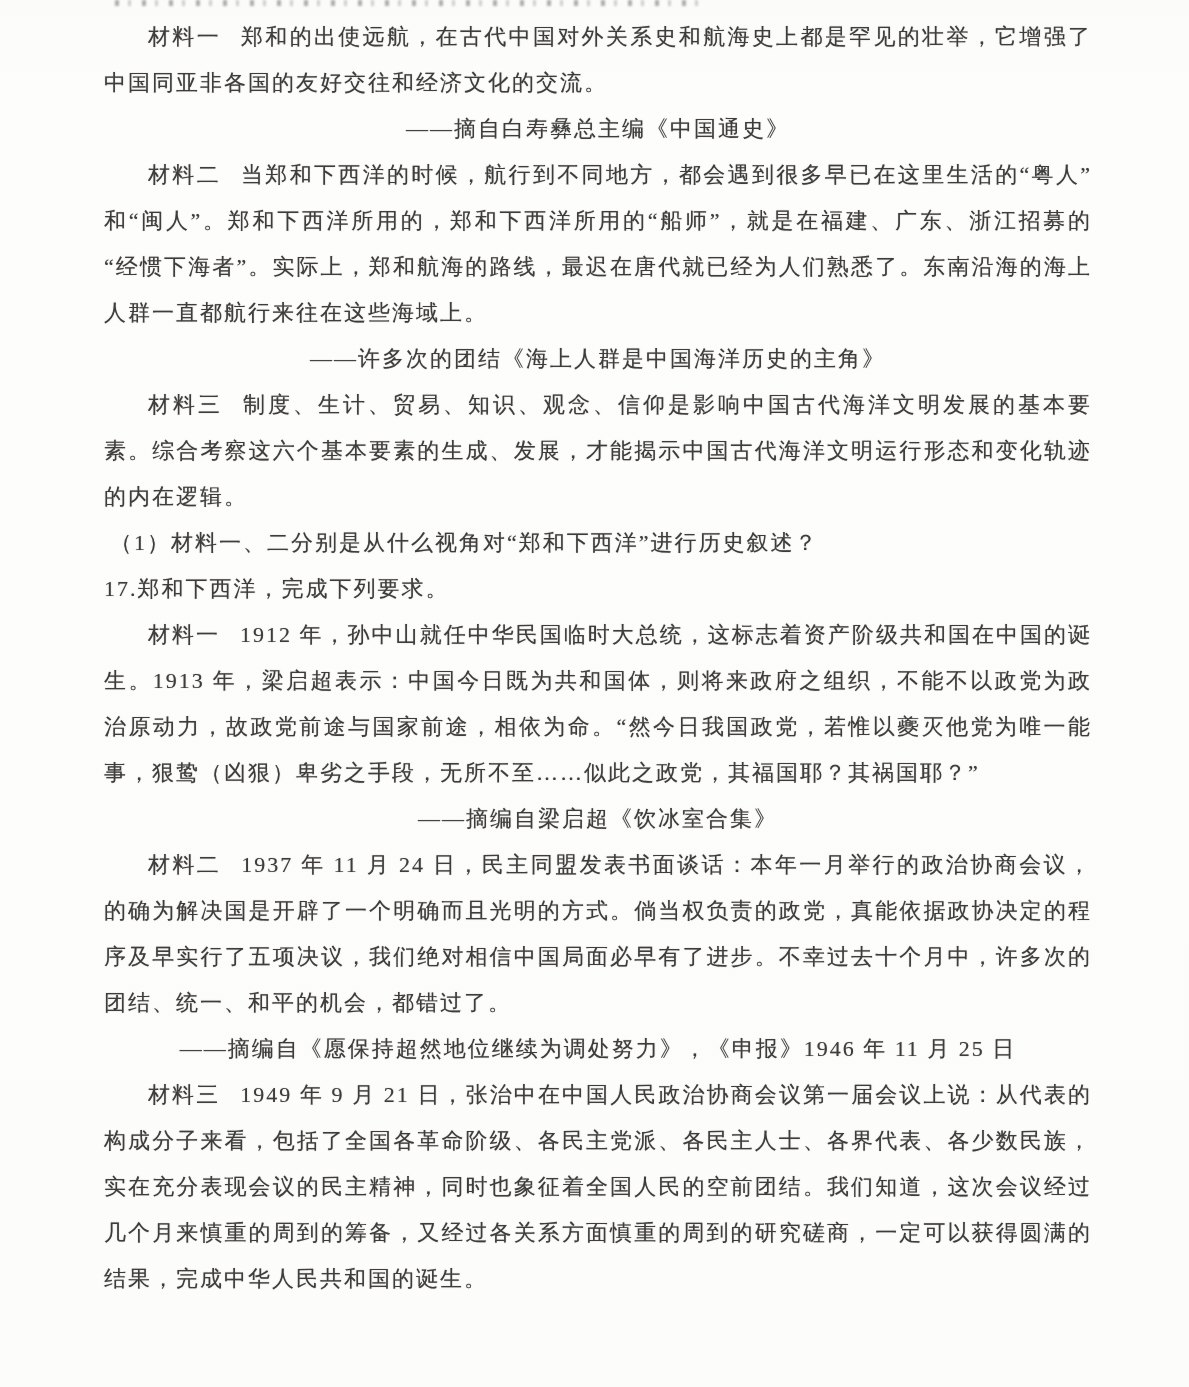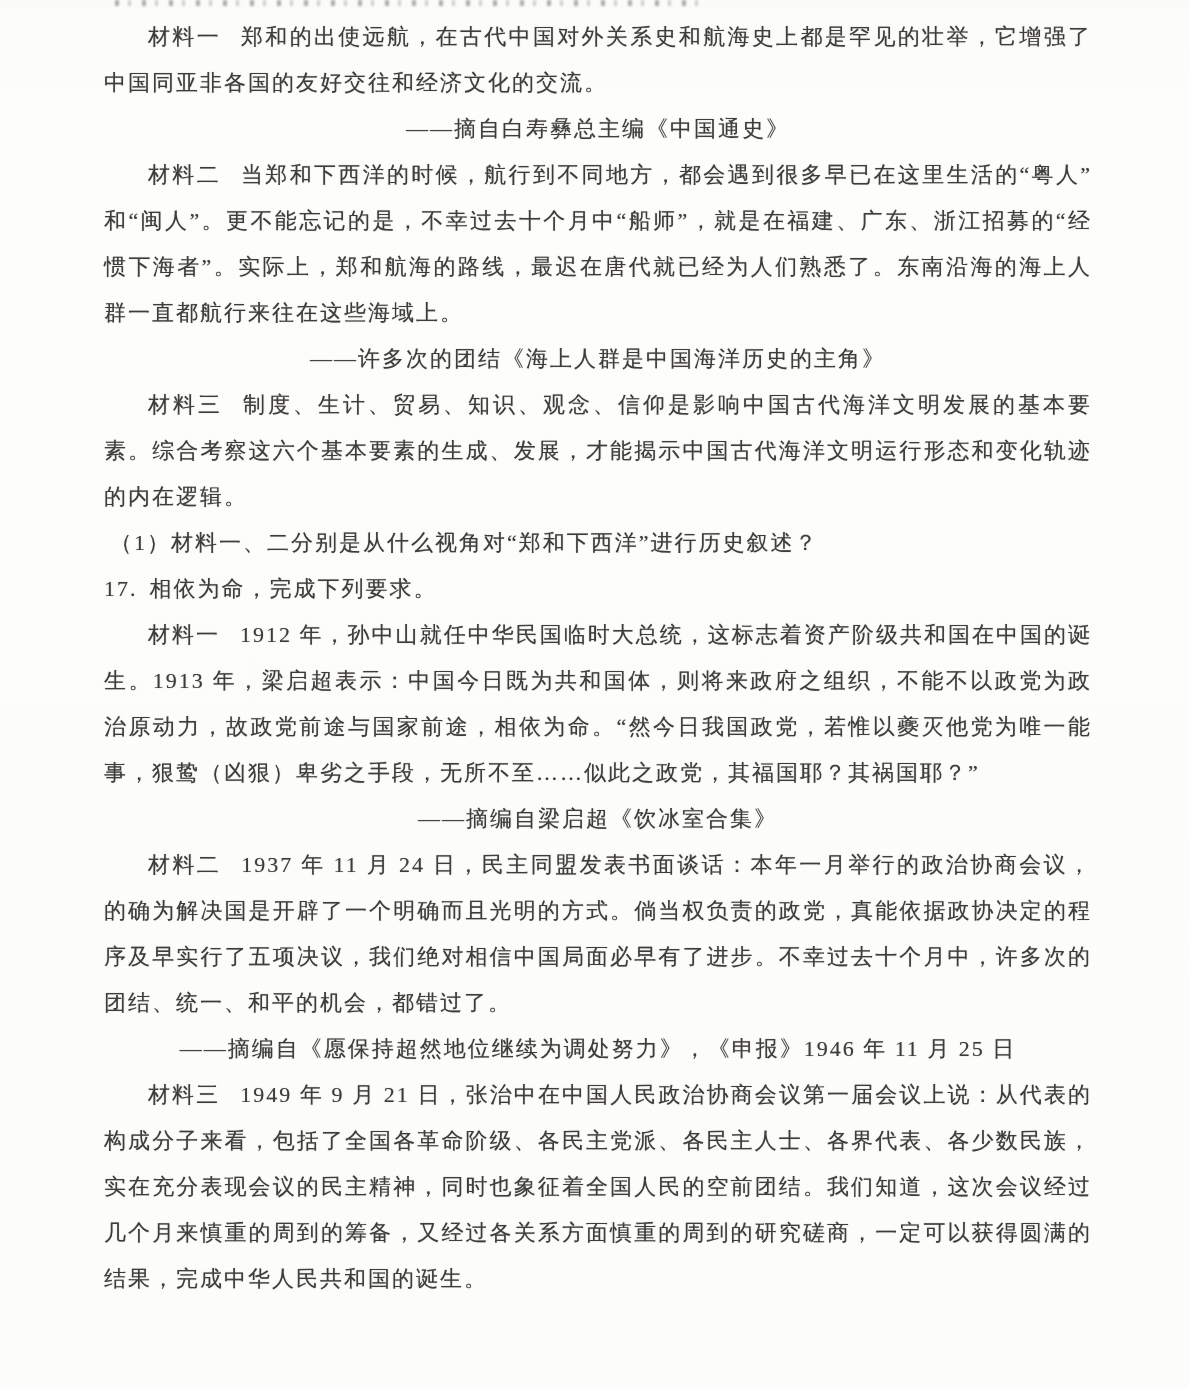--- a/index.html
+++ b/index.html
@@ -41,43 +41,43 @@
     line-height: 46px;
     letter-spacing: 2px;
     text-align: justify;
     text-shadow: 0 0 1px rgba(72,70,68,0.55);
   }
   .content p { margin: 0; padding: 0; }
   .para { text-indent: 44px; }
   .mlabel { margin-right: 20px; }
   .source { text-align: center; text-indent: 0; }
   .qhead { text-indent: 0; }
-  .qnum { margin-right: 12px; }
+  .qnum { }
   .question { text-indent: 6px; }
 </style>
 </head>
 <body>
 
 <div class="page">
 
   <div class="cutoff-remnant"></div>
 
   <div class="content">
 
     <p class="para"><span class="mlabel">材料一</span><span>郑和的出使远航，在古代中国对外关系史和航海史上都是罕见的壮举，它增强了中国同亚非各国的友好交往和经济文化的交流。</span></p>
     <p class="source">——摘自白寿彝总主编《中国通史》</p>
 
-    <p class="para"><span class="mlabel">材料二</span><span>当郑和下西洋的时候，航行到不同地方，都会遇到很多早已在这里生活的“粤人”和“闽人”。更不能忘记的是，不幸过去十个月中“船师”，就是在福建、广东、浙江招募的“经惯下海者”。实际上，郑和航海的路线，最迟在唐代就已经为人们熟悉了。东南沿海的海上人群一直都航行来往在这些海域上。</span></p>
+    <p class="para"><span class="mlabel">材料二</span><span>当郑和下西洋的时候，航行到不同地方，都会遇到很多早已在这里生活的“粤人”和“闽人”。郑和下西洋所用的，郑和下西洋所用的“船师”，就是在福建、广东、浙江招募的“经惯下海者”。实际上，郑和航海的路线，最迟在唐代就已经为人们熟悉了。东南沿海的海上人群一直都航行来往在这些海域上。</span></p>
     <p class="source">——许多次的团结《海上人群是中国海洋历史的主角》</p>
 
     <p class="para"><span class="mlabel">材料三</span><span>制度、生计、贸易、知识、观念、信仰是影响中国古代海洋文明发展的基本要素。综合考察这六个基本要素的生成、发展，才能揭示中国古代海洋文明运行形态和变化轨迹的内在逻辑。</span></p>
 
     <p class="question">（1）材料一、二分别是从什么视角对“郑和下西洋”进行历史叙述？</p>
 
-    <p class="qhead"><span class="qnum">17.</span><span>相依为命，完成下列要求。</span></p>
+    <p class="qhead"><span class="qnum">17.</span><span>郑和下西洋，完成下列要求。</span></p>
 
     <p class="para"><span class="mlabel">材料一</span><span>1912 年，孙中山就任中华民国临时大总统，这标志着资产阶级共和国在中国的诞生。1913 年，梁启超表示：中国今日既为共和国体，则将来政府之组织，不能不以政党为政治原动力，故政党前途与国家前途，相依为命。“然今日我国政党，若惟以夔灭他党为唯一能事，狠鸷（凶狠）卑劣之手段，无所不至……似此之政党，其福国耶？其祸国耶？”</span></p>
     <p class="source">——摘编自梁启超《饮冰室合集》</p>
 
     <p class="para"><span class="mlabel">材料二</span><span>1937 年 11 月 24 日，民主同盟发表书面谈话：本年一月举行的政治协商会议，的确为解决国是开辟了一个明确而且光明的方式。倘当权负责的政党，真能依据政协决定的程序及早实行了五项决议，我们绝对相信中国局面必早有了进步。不幸过去十个月中，许多次的团结、统一、和平的机会，都错过了。</span></p>
     <p class="source">——摘编自《愿保持超然地位继续为调处努力》，《申报》1946 年 11 月 25 日</p>
 
     <p class="para"><span class="mlabel">材料三</span><span>1949 年 9 月 21 日，张治中在中国人民政治协商会议第一届会议上说：从代表的构成分子来看，包括了全国各革命阶级、各民主党派、各民主人士、各界代表、各少数民族，实在充分表现会议的民主精神，同时也象征着全国人民的空前团结。我们知道，这次会议经过几个月来慎重的周到的筹备，又经过各关系方面慎重的周到的研究磋商，一定可以获得圆满的结果，完成中华人民共和国的诞生。</span></p>
 
   </div>

